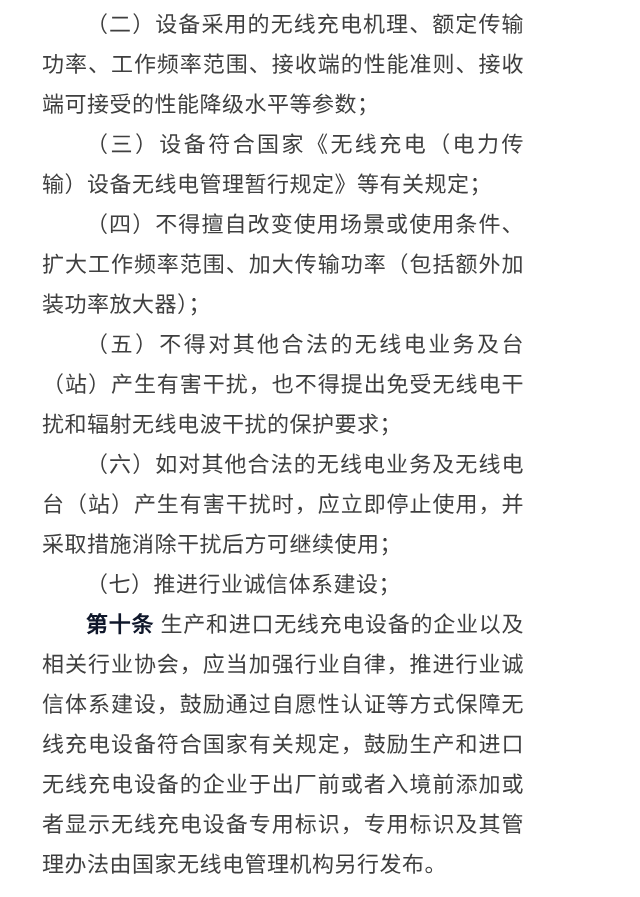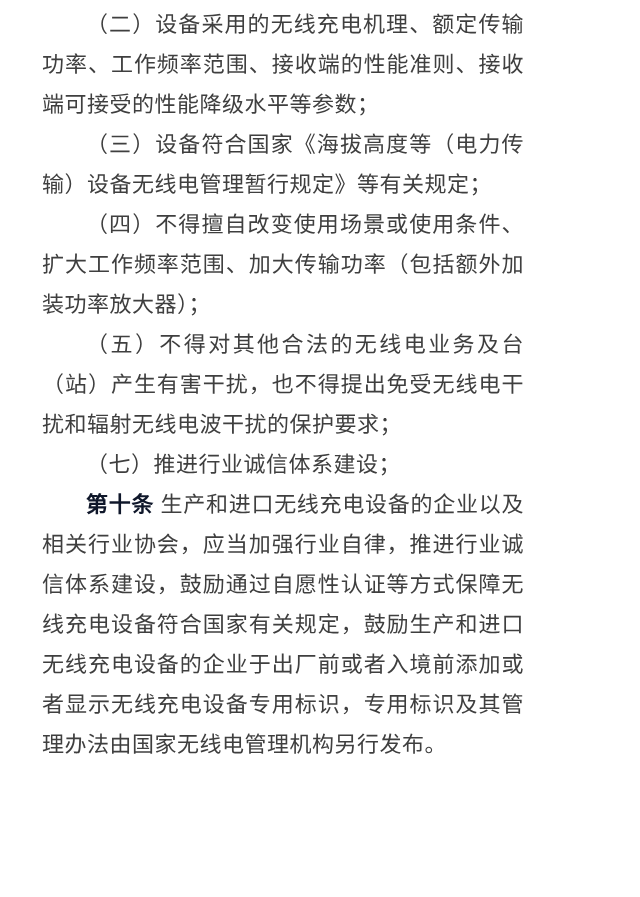--- a/index.html
+++ b/index.html
@@ -36,19 +36,20 @@
     font-weight: bold;
     color: #0f172a;
   }
 </style>
 </head>
 <body>
 
 <div class="page">
   <div class="doc-body" style="color: rgb(63, 63, 63);">
       <p class="para">（二）设备采用的无线充电机理、额定传输功率、工作频率范围、接收端的性能准则、接收端可接受的性能降级水平等参数；</p>
-      <p class="para">（三）设备符合国家《海拔高度等（电力传输）设备无线电管理暂行规定》等有关规定；</p>
+      <p class="para">（三）设备符合国家《无线充电（电力传输）设备无线电管理暂行规定》等有关规定；</p>
       <p class="para">（四）不得擅自改变使用场景或使用条件、扩大工作频率范围、加大传输功率（包括额外加装功率放大器）；</p>
       <p class="para">（五）不得对其他合法的无线电业务及台（站）产生有害干扰，也不得提出免受无线电干扰和辐射无线电波干扰的保护要求；</p>
+      <p class="para">（六）如对其他合法的无线电业务及无线电台（站）产生有害干扰时，应立即停止使用，并采取措施消除干扰后方可继续使用；</p>
       <p class="para">（七）推进行业诚信体系建设；</p>
       <p class="para"><b class="article-no">第十条</b> 生产和进口无线充电设备的企业以及相关行业协会，应当加强行业自律，推进行业诚信体系建设，鼓励通过自愿性认证等方式保障无线充电设备符合国家有关规定，鼓励生产和进口无线充电设备的企业于出厂前或者入境前添加或者显示无线充电设备专用标识，专用标识及其管理办法由国家无线电管理机构另行发布。</p>
     </div>
 </div>
 
 </body></html>

